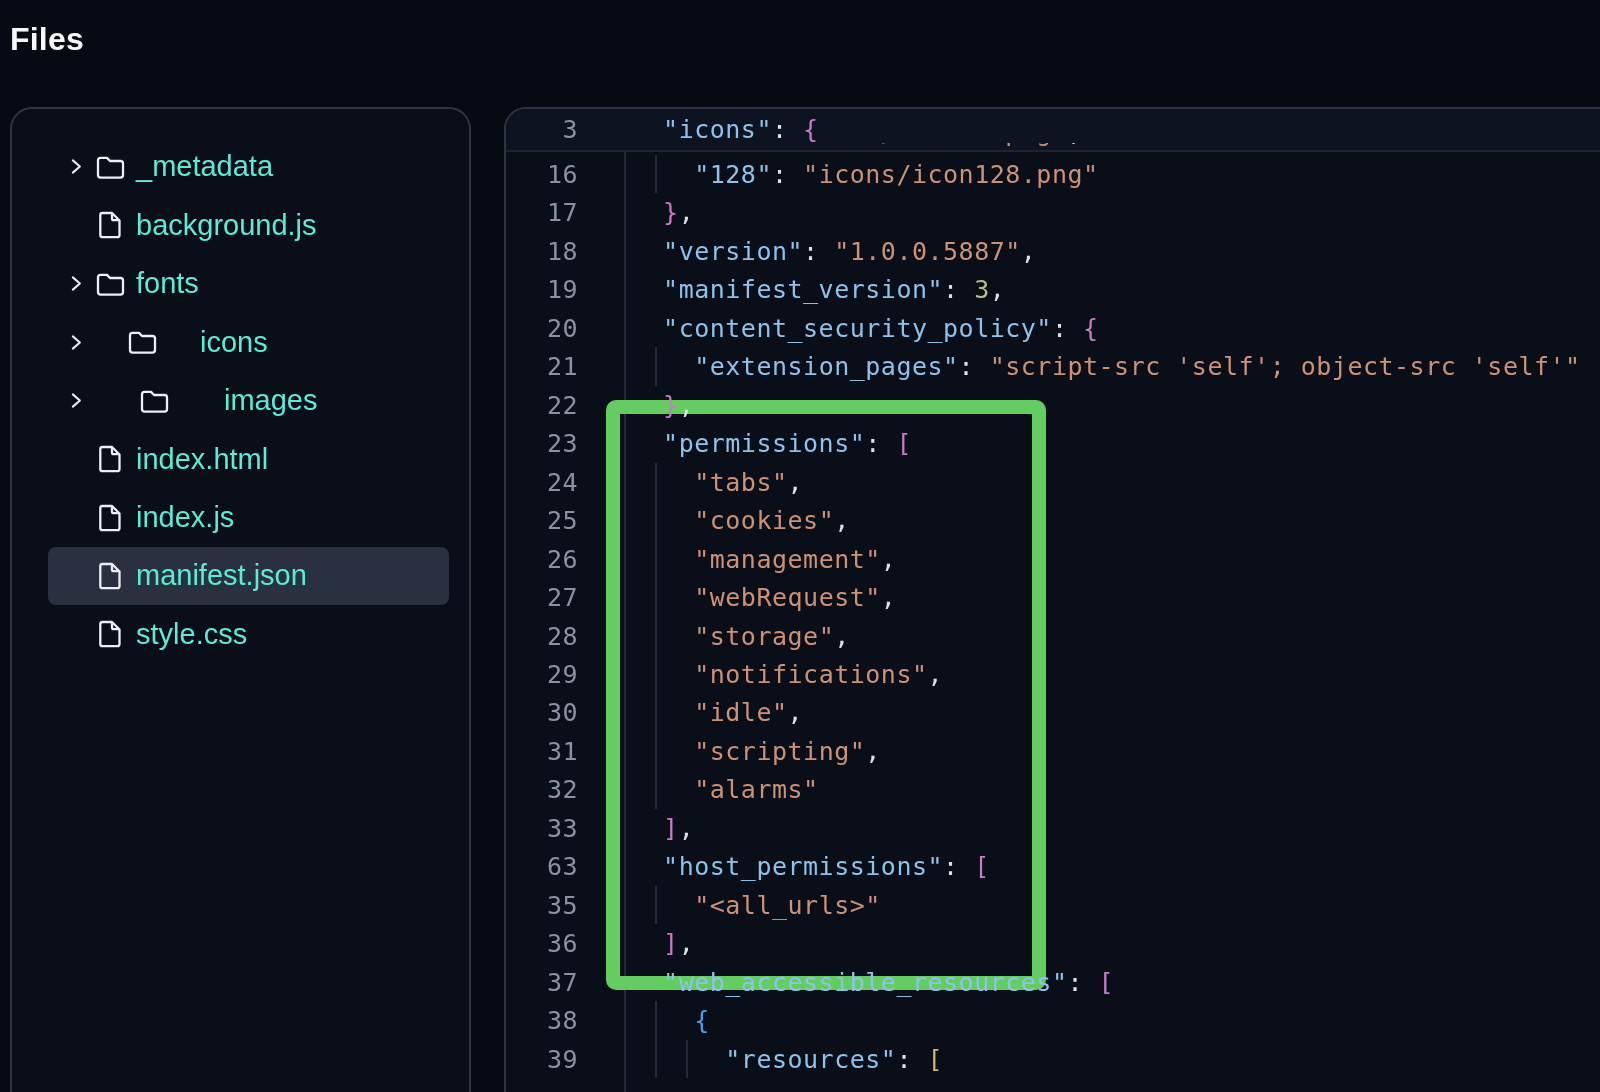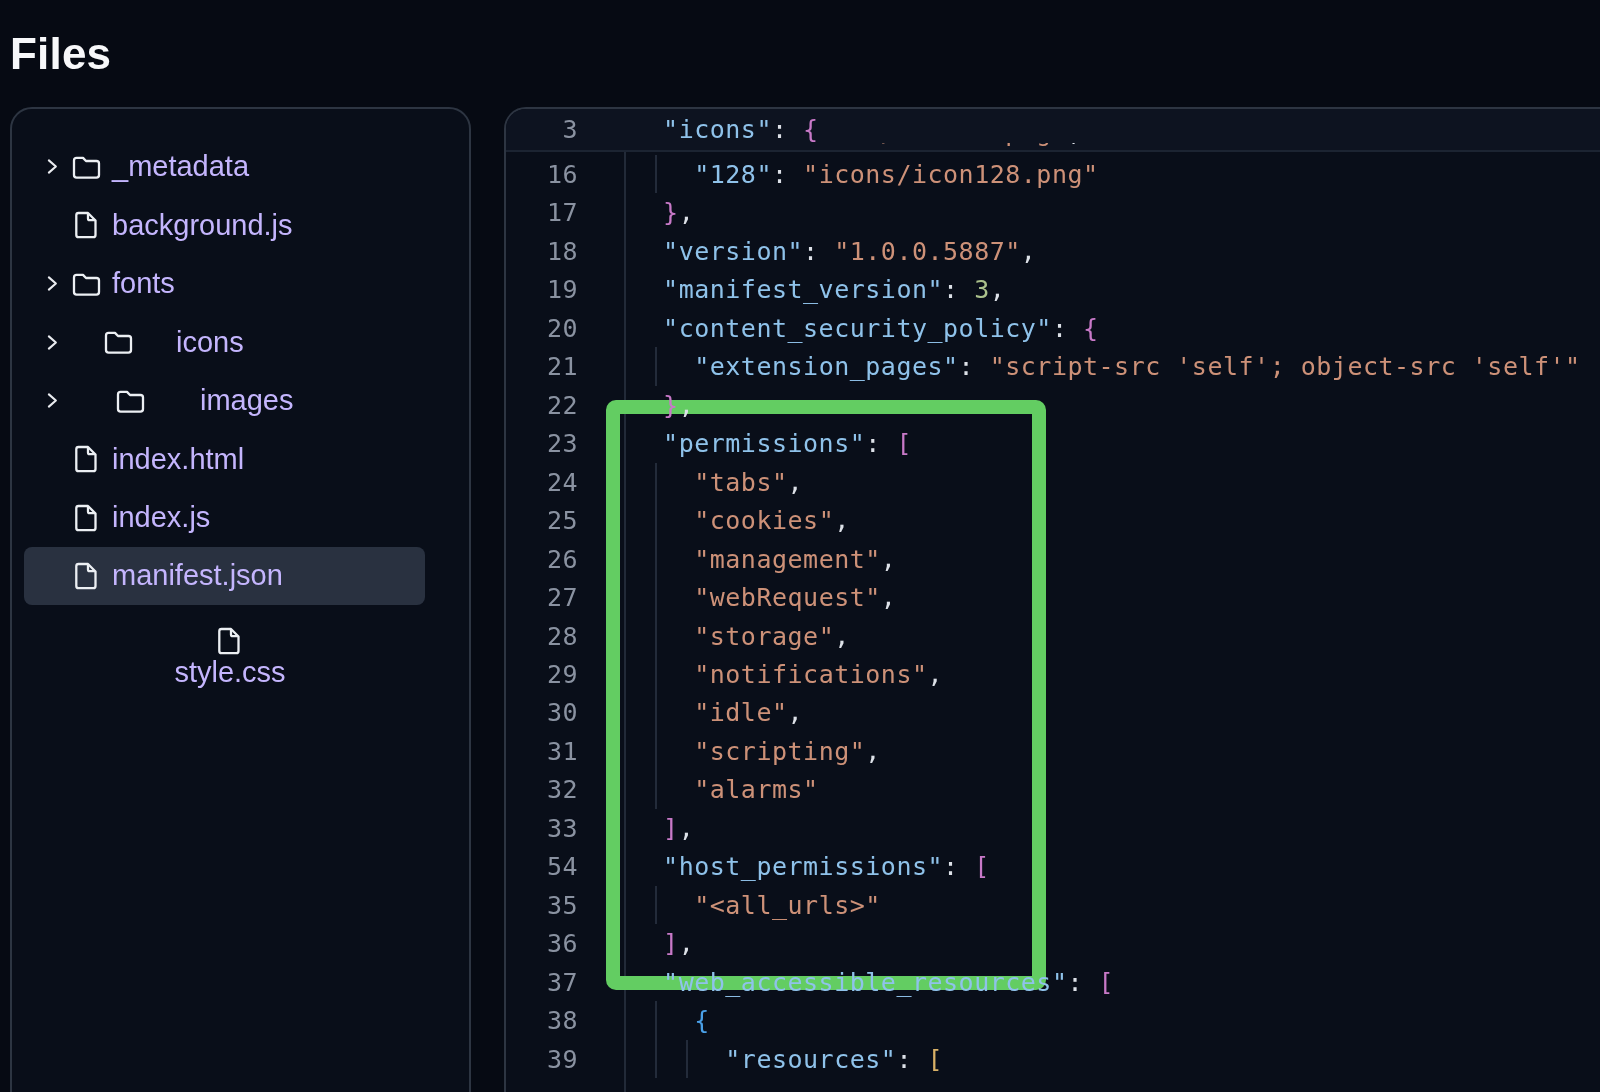--- a/index.html
+++ b/index.html
@@ -1,34 +1,34 @@
 <!DOCTYPE html>
 <html style="--c-key: #8fc2ea; --c-str: #cd9178; --c-num: #abc18c; --c-punc: #dde1e8; --c-b1: #c879c8; --c-b2: #4aa0e8; --c-b3: #d9b167; --c-green: #63cd62;"><head>
 <meta charset="utf-8">
 <style>
   html,body{margin:0;padding:0}
   body{
     position:relative;width:1600px;height:1092px;overflow:hidden;
     background:#060a13;font-family:"Liberation Sans",sans-serif;
   }
   .page-title{
-    position:absolute;left:10px;top:0px;font-size:44px;font-weight:700;
+    position:absolute;left:10px;top:0px;font-size:32px;font-weight:700;
     color:#f7f8fa;letter-spacing:.2px;
   }
   .panel{
     position:absolute;background:#090e19;border:2px solid #2d3542;
     border-radius:22px;overflow:hidden;box-sizing:border-box;
   }
   #tree-panel{left:10px;top:107px;width:461px;height:1010px}
   #code-panel{left:504px;top:107px;width:1122px;height:1012px}
 
   
   .tree-row{
-    position:absolute;left:12px;width:401px;height:58px;
-    display:flex;align-items:center;color:#c4b5fd;font-size:29px;cursor:default;
+    position:absolute;left:36px;width:401px;height:58px;
+    display:flex;align-items:center;color:#5eead4;font-size:29px;cursor:default;
   }
   .tree-row.selected{background:#293140;border-radius:8px}
   .chev{width:21px;height:21px;margin-left:17px;flex:none;color:#e9ebef}
   .chev.ph{visibility:hidden}
   .ticon{width:30px;height:30px;margin-left:9px;flex:none;color:#eceff3}
   .tlabel{margin-left:11px;white-space:nowrap}
 
   
   .mono{font-family:"DejaVu Sans Mono",monospace;letter-spacing:.5px}
   .code-row{position:absolute;left:0;width:100%;height:39px;z-index:3}
@@ -147,21 +147,21 @@
       <div class="tree-row selected" style="top: 437.95px;">
         <svg class="chev ph" viewBox="0 0 24 24">
           <path d="M9 5l8 7-8 7" fill="none" stroke="currentColor" stroke-width="2.4" stroke-linecap="round" stroke-linejoin="round"></path>
         </svg>
         <svg class="ticon" viewBox="0 0 26 30">
           <path d="M5.5 3 h9.5 l7.5 7.5 v14.5 q0 2.2-2.2 2.2 h-14.8 q-2.2 0-2.2-2.2 V5.2 q0-2.2 2.2-2.2 Z" fill="none" stroke="currentColor" stroke-width="2.3" stroke-linejoin="round"></path>
           <path d="M15 3 v5.5 q0 1.7 1.7 1.7 h5.5" fill="none" stroke="currentColor" stroke-width="2.3" stroke-linejoin="round"></path>
         </svg>
         <span class="tlabel">manifest.json</span>
       </div>
-      <div class="tree-row" style="top: 496.4px; flex-direction: column;">
+      <div class="tree-row" style="top: 496.4px;">
         <svg class="chev ph" viewBox="0 0 24 24">
           <path d="M9 5l8 7-8 7" fill="none" stroke="currentColor" stroke-width="2.4" stroke-linecap="round" stroke-linejoin="round"></path>
         </svg>
         <svg class="ticon" viewBox="0 0 26 30">
           <path d="M5.5 3 h9.5 l7.5 7.5 v14.5 q0 2.2-2.2 2.2 h-14.8 q-2.2 0-2.2-2.2 V5.2 q0-2.2 2.2-2.2 Z" fill="none" stroke="currentColor" stroke-width="2.3" stroke-linejoin="round"></path>
           <path d="M15 3 v5.5 q0 1.7 1.7 1.7 h5.5" fill="none" stroke="currentColor" stroke-width="2.3" stroke-linejoin="round"></path>
         </svg>
         <span class="tlabel">style.css</span>
       </div>
     </div>
@@ -245,21 +245,21 @@
       </div>
       <div class="code-row" style="top: 661.36px;">
         <span class="lineno mono">32</span>
         <span class="ctext mono">    <span class="tk-str">"alarms"</span></span>
       </div>
       <div class="code-row" style="top: 699.82px;">
         <span class="lineno mono">33</span>
         <span class="ctext mono">  <span class="tk-b1">]</span><span class="tk-punc">,</span></span>
       </div>
       <div class="code-row" style="top: 738.28px;">
-        <span class="lineno mono">54</span>
+        <span class="lineno mono">63</span>
         <span class="ctext mono">  <span class="tk-key">"host_permissions"</span><span class="tk-punc">: </span><span class="tk-b1">[</span></span>
       </div>
       <div class="code-row" style="top: 776.74px;">
         <span class="lineno mono">35</span>
         <span class="ctext mono">    <span class="tk-str">"&lt;all_urls&gt;"</span></span>
       </div>
       <div class="code-row" style="top: 815.2px;">
         <span class="lineno mono">36</span>
         <span class="ctext mono">  <span class="tk-b1">]</span><span class="tk-punc">,</span></span>
       </div>

